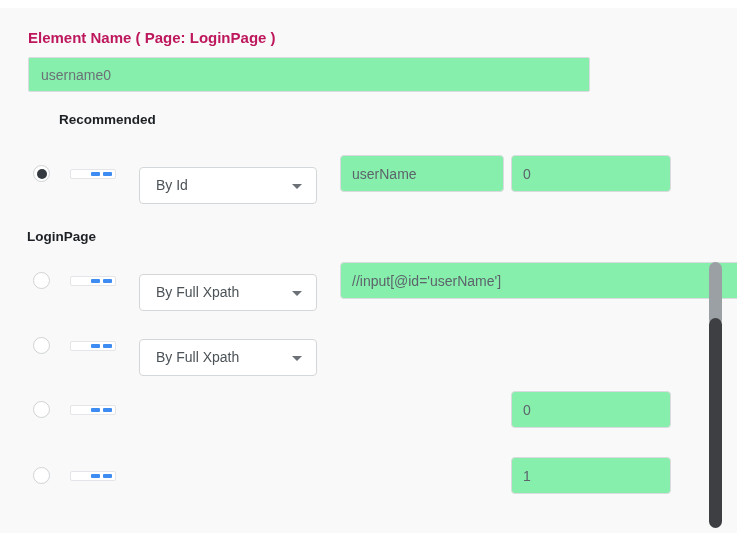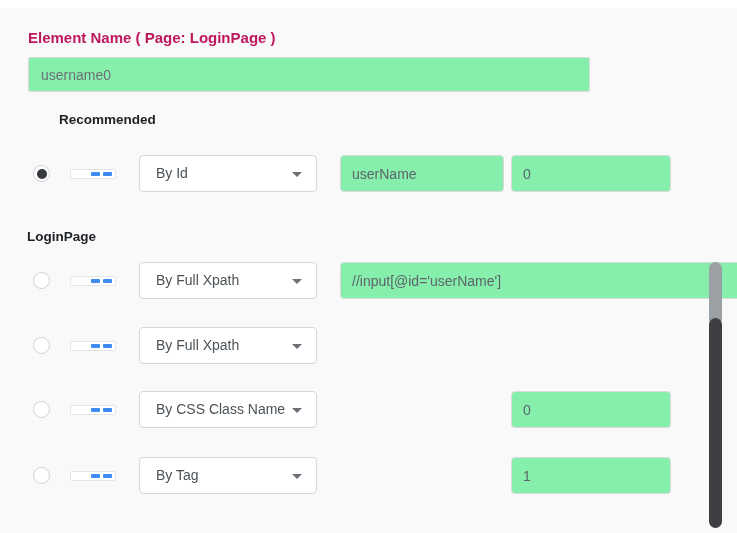--- a/index.html
+++ b/index.html
@@ -55,21 +55,21 @@
     background: #fff; border: 1px solid #e3e5e8; border-radius: 2px;
   }
   .strength .seg {
     position: absolute; top: 2px; height: 4px; width: 9px;
     border-radius: 1px;
   }
   .strength .seg.s1 { right: 15px; }
   .strength .seg.s2 { right: 3px; }
 
   .select {
-    position: absolute; left: 139px; top: 0;
+    position: absolute; left: 139px; top: 12px;
     width: 178px; height: 37px;
     background: #fff; border: 1px solid #d4d7da; border-radius: 4px;
     font-size: 14px; color: #4b5257;
     line-height: 35px; padding: 0 24px 0 16px;
     white-space: nowrap; overflow: hidden; cursor: pointer;
   }
   .caret {
     position: absolute; right: 14px; top: 16px;
     width: 0; height: 0;
     border-left: 5px solid transparent;
@@ -146,34 +146,26 @@
     <span class="caret"></span>
   </div>
 </div>
 
 <div class="row r3">
   <span class="radio"></span>
   <span class="strength">
     <span class="seg s1" style="background: rgb(62, 139, 242);"></span>
     <span class="seg s2" style="background: rgb(62, 139, 242);"></span>
   </span>
-  <div class="select">
-    <span>By CSS Class Name</span>
-    <span class="caret"></span>
-  </div>
   <input class="field f2" type="text" value="0" style="">
 </div>
 
 <div class="row r4">
   <span class="radio"></span>
   <span class="strength">
     <span class="seg s1" style="background: rgb(62, 139, 242);"></span>
     <span class="seg s2" style="background: rgb(62, 139, 242);"></span>
   </span>
-  <div class="select">
-    <span>By Tag</span>
-    <span class="caret"></span>
-  </div>
   <input class="field f2" type="text" value="1" style="">
 </div>
 
 <div class="scroll-thumb light"></div>
 <div class="scroll-thumb dark"></div>
 
 </body></html>

